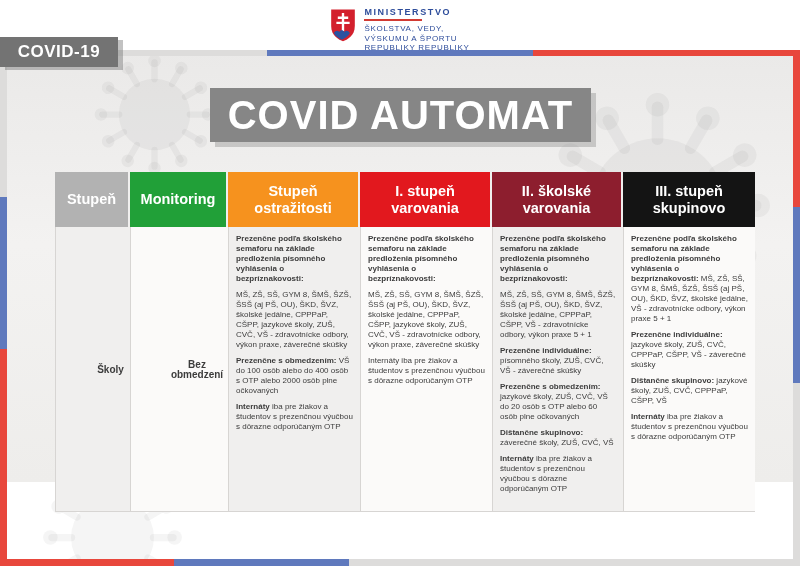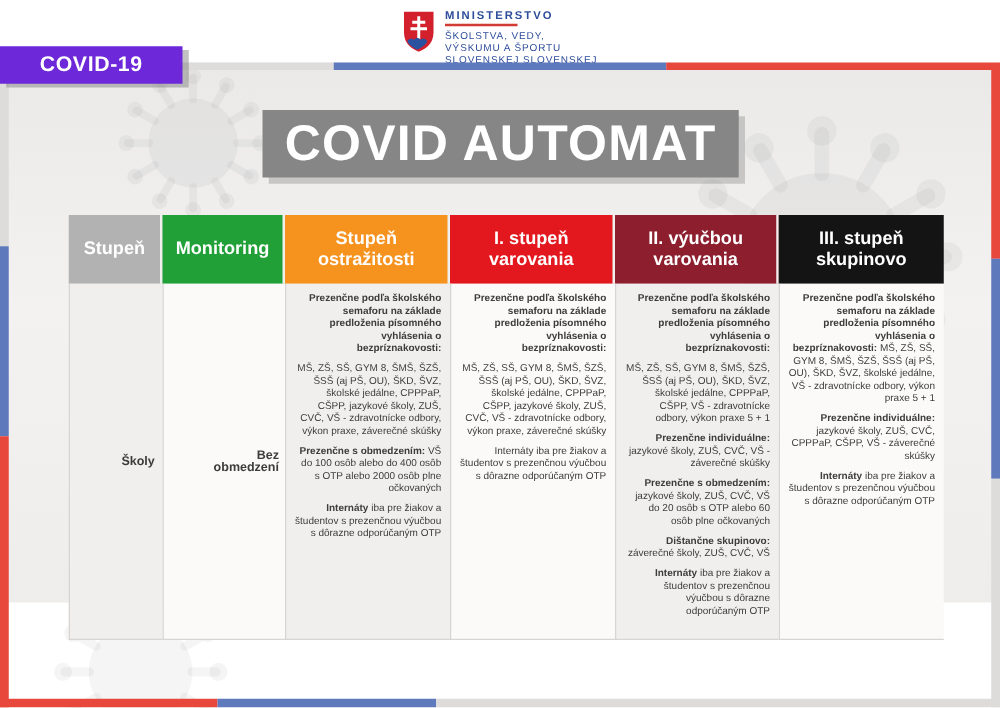--- a/index.html
+++ b/index.html
@@ -28,21 +28,21 @@
   .st-right-red {right:0;top:56px;width:7px;height:151px;background:#e8473c;}
   .st-right-blue{right:0;top:207px;width:7px;height:176px;background:#5f79bd;}
   .st-right-gray{right:0;top:383px;width:7px;height:183px;background:#dddcdb;}
   .st-left-gray {left:0;top:56px;width:7px;height:141px;background:#dddcdb;}
   .st-left-blue {left:0;top:197px;width:7px;height:152px;background:#5f79bd;}
   .st-left-red  {left:0;top:349px;width:7px;height:217px;background:#e8473c;}
   .st-bot-red  {left:0;   bottom:0;width:174px;height:7px;background:#e8473c;}
   .st-bot-blue {left:174px;bottom:0;width:175px;height:7px;background:#5f79bd;}
   .st-bot-gray {left:349px;bottom:0;width:451px;height:7px;background:#dddcdb;}
   
-  .badge{position:absolute;left:0;top:37px;width:146px;height:30px;background:#6d28d9;
+  .badge{position:absolute;left:0;top:37px;width:118px;height:30px;background:#737373;
     box-shadow:5px 3px 0 rgba(120,120,120,0.45);
     display:flex;align-items:center;justify-content:center;
     color:#fff;font-size:17px;font-weight:700;letter-spacing:0.5px;z-index:6;}
   
   .title-banner{position:absolute;left:210px;top:38px;width:381px;height:54px;
     background:#868686;box-shadow:5px 5px 0 rgba(140,140,140,0.4);
     display:flex;align-items:center;justify-content:center;
     color:#fff;font-size:40px;font-weight:700;letter-spacing:1px;z-index:2;}
   
   .virus{position:absolute;color:rgba(60,60,60,0.05);z-index:1;}
@@ -51,21 +51,21 @@
     display:grid;grid-template-columns:75px 98px 132px 132px 131px 132px;
     grid-template-rows:55px 285px;}
   .th{display:flex;align-items:center;justify-content:center;text-align:center;
     color:#fff;font-weight:700;font-size:14.5px;line-height:17px;white-space:pre-line;
     border-right:2px solid #f0efee;}
   .th:nth-child(6){border-right:none;}
   .td{border:1px solid #d7d5d3;border-top:none;border-right:none;
     padding:7px 7px 5px 7px;font-size:8px;line-height:10px;color:#3c3c3c;
     overflow:hidden;}
   .td:nth-child(7){border-left:1px solid #d7d5d3;}
-  .td p{margin:0 0 6px 0;text-align:right;}
+  .td p{margin:0 0 6px 0;}
   .td p:last-child{margin-bottom:0;}
   .td b{font-weight:700;}
   .td.center{display:flex;align-items:center;justify-content:center;text-align:center;padding-left:42px;}
   .td.center p{margin:0;font-size:10px;}
 </style>
 </head>
 <body>
 
 <div class="page">
 
@@ -76,21 +76,21 @@
           <path d="M1,1 h20 v14 c0,8.5 -6.5,11.5 -10,13 c-3.5,-1.5 -10,-4.5 -10,-13 z" fill="#d3202d"></path>
           <path d="M10,4 h2 v3 h3.4 v2 h-3.4 v2.4 h4.6 v2 h-4.6 v6 h-2 v-6 h-4.6 v-2 h4.6 v-2.4 h-3.4 v-2 h3.4 z" fill="#ffffff"></path>
           <path d="M3.2,21 c1.4,-2.2 3.4,-2.4 4.6,-1 c0.9,-1.8 3.5,-1.8 4.4,0 c1.2,-1.4 3.2,-1.2 4.6,1 c-1.2,2.6 -4.2,4.6 -6.8,5.6 c-2.6,-1 -5.6,-3 -6.8,-5.6 z" fill="#2b52a0"></path>
         </svg>
       </span>
       <div class="logo-text">
         <div class="logo-name">MINISTERSTVO</div>
         <div class="logo-rule"></div>
         <div class="logo-dept">ŠKOLSTVA, VEDY,</div>
         <div class="logo-dept">VÝSKUMU A ŠPORTU</div>
-        <div class="logo-dept">SLOVENSKEJ SLOVENSKEJ</div>
+        <div class="logo-dept">REPUBLIKY REPUBLIKY</div>
       </div>
     </div>
   </div>
 
   <div class="stripe st-top-gray"></div>
   <div class="stripe st-top-blue"></div>
   <div class="stripe st-top-red"></div>
   <div class="stripe st-right-red"></div>
   <div class="stripe st-right-blue"></div>
   <div class="stripe st-right-gray"></div>
@@ -117,21 +117,21 @@
 
     <div class="title-banner">COVID AUTOMAT</div>
 
     <div class="table">
         <div class="th" style="background: rgb(178, 178, 178);">Stupeň</div>
         <div class="th" style="background: rgb(33, 160, 56);">Monitoring</div>
         <div class="th" style="background: rgb(246, 146, 30);">Stupeň
 ostražitosti</div>
         <div class="th" style="background: rgb(226, 24, 30);">I. stupeň
 varovania</div>
-        <div class="th" style="background: rgb(141, 30, 46);">II. výučbou
+        <div class="th" style="background: rgb(141, 30, 46);">II. školské
 varovania</div>
         <div class="th" style="background: rgb(20, 20, 20);">III. stupeň
 skupinovo</div>
         <div class="td center" style="background: rgb(240, 239, 238);">
           <p><b>Školy</b></p>
         </div>
         <div class="td center" style="background: rgb(251, 250, 249);">
           <p><b>Bez obmedzení</b></p>
         </div>
         <div class="td" style="background: rgb(240, 239, 238);">
@@ -141,28 +141,29 @@
           <p><b>Internáty</b><span> iba pre žiakov a študentov s prezenčnou výučbou s dôrazne odporúčaným OTP</span></p>
         </div>
         <div class="td" style="background: rgb(251, 250, 249);">
           <p><b>Prezenčne podľa školského semaforu na základe predloženia písomného vyhlásenia o bezpríznakovosti:</b></p>
           <p><span>MŠ, ZŠ, SŠ, GYM 8, ŠMŠ, ŠZŠ, ŠSŠ (aj PŠ, OU), ŠKD, ŠVZ, školské jedálne, CPPPaP, CŠPP, jazykové školy, ZUŠ, CVČ, VŠ - zdravotnícke odbory, výkon praxe, záverečné skúšky</span></p>
           <p><span>Internáty iba pre žiakov a študentov s prezenčnou výučbou s dôrazne odporúčaným OTP</span></p>
         </div>
         <div class="td" style="background: rgb(240, 239, 238);">
           <p><b>Prezenčne podľa školského semaforu na základe predloženia písomného vyhlásenia o bezpríznakovosti:</b></p>
           <p><span>MŠ, ZŠ, SŠ, GYM 8, ŠMŠ, ŠZŠ, ŠSŠ (aj PŠ, OU), ŠKD, ŠVZ, školské jedálne, CPPPaP, CŠPP, VŠ - zdravotnícke odbory, výkon praxe 5 + 1</span></p>
-          <p><b>Prezenčne individuálne:</b><span> jazykové školy, ZUŠ, CVČ, VŠ - záverečné skúšky</span></p>
+          <p><b>Prezenčne individuálne:</b><span> písomného školy, ZUŠ, CVČ, VŠ - záverečné skúšky</span></p>
           <p><b>Prezenčne s obmedzením:</b><span> jazykové školy, ZUŠ, CVČ, VŠ do 20 osôb s OTP alebo 60 osôb plne očkovaných</span></p>
           <p><b>Dištančne skupinovo:</b><span> záverečné školy, ZUŠ, CVČ, VŠ</span></p>
           <p><b>Internáty</b><span> iba pre žiakov a študentov s prezenčnou výučbou s dôrazne odporúčaným OTP</span></p>
         </div>
         <div class="td" style="background: rgb(251, 250, 249);">
           <p><b>Prezenčne podľa školského semaforu na základe predloženia písomného vyhlásenia o bezpríznakovosti:</b><span> MŠ, ZŠ, SŠ, GYM 8, ŠMŠ, ŠZŠ, ŠSŠ (aj PŠ, OU), ŠKD, ŠVZ, školské jedálne, VŠ - zdravotnícke odbory, výkon praxe 5 + 1</span></p>
           <p><b>Prezenčne individuálne:</b><span> jazykové školy, ZUŠ, CVČ, CPPPaP, CŠPP, VŠ - záverečné skúšky</span></p>
+          <p><b>Dištančne skupinovo:</b><span> jazykové školy, ZUŠ, CVČ, CPPPaP, CŠPP, VŠ</span></p>
           <p><b>Internáty</b><span> iba pre žiakov a študentov s prezenčnou výučbou s dôrazne odporúčaným OTP</span></p>
         </div>
       </div>
   </div>
 
   <svg width="0" height="0" style="position:absolute">
     <defs>
       <g id="virus-shape" fill="currentColor">
         <circle r="40"></circle>
         <g>

